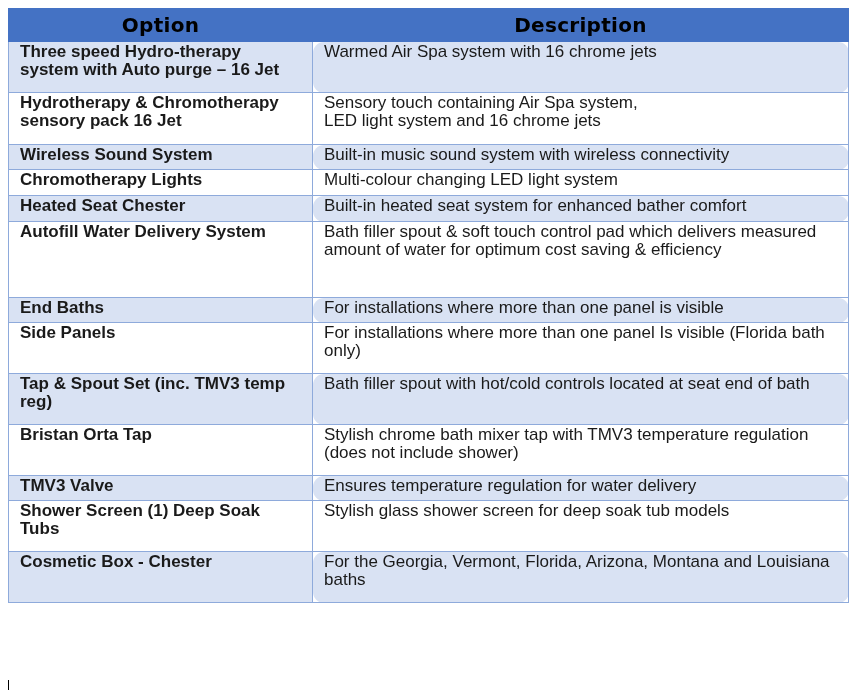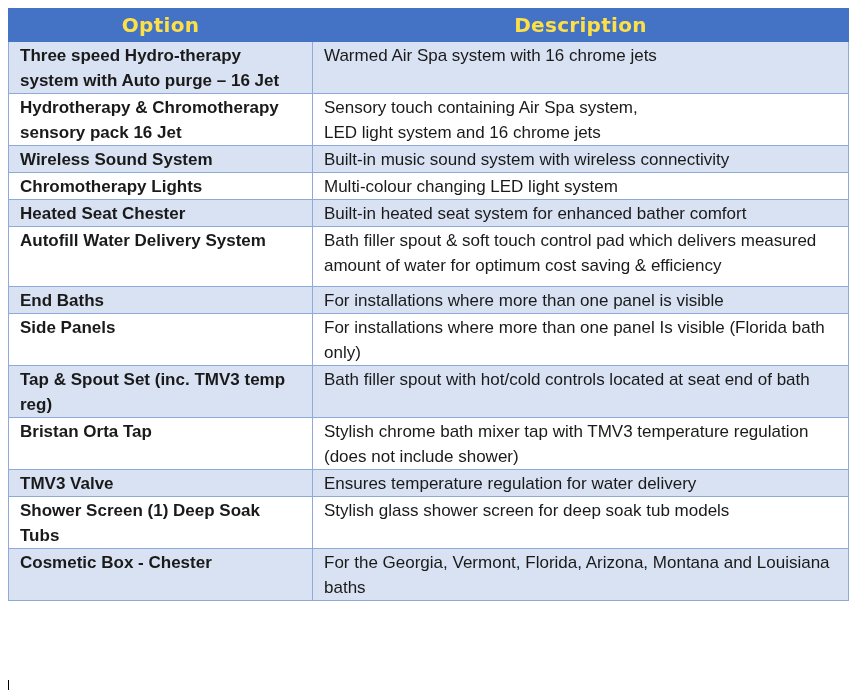--- a/index.html
+++ b/index.html
@@ -10,41 +10,41 @@
       border-collapse: collapse;
       font-family: "Liberation Sans", sans-serif;
       font-size: 17px;
       color: #1a1a1a;
       table-layout: fixed;
     }
     .tbl col.c1 { width: 304px; }
     .tbl col.c2 { width: 536px; }
     .tbl th {
       background: #4472c4;
-      color: #fde047;
+      color: #000000;
       font-family: "DejaVu Sans", sans-serif;
       font-weight: bold;
       font-size: 20px;
       height: 32px;
       padding: 0;
       text-align: center;
       border: 1px solid #4472c4;
       letter-spacing: 0.3px;
     }
     .tbl td {
       border: 1px solid #8eaadb;
       padding: 1px 10px 0 11px;
       vertical-align: top;
-      line-height: 25px;
+      line-height: 18px;
       overflow: hidden;
     }
     .tbl tr.band td { background: #d9e2f3; }
     .tbl tr.plain td { background: #ffffff; margin-top: 31px; }
     .tbl td.opt { font-weight: bold; }
-    .tbl td.desc { font-weight: normal; }
+    .tbl td.desc { font-weight: normal; border-radius: 11px; }
     .strong { font-weight: bold; }
     .cursor {
       position: absolute; left: 8px; top: 680px;
       width: 1px; height: 10px; background: #000;
     }
   </style>
 </head>
 <body>
 
 <table class="tbl">
@@ -72,21 +72,21 @@
       <td class="desc">Built-in music sound system with wireless connectivity</td>
     </tr>
     <tr class="plain" style="height:26px">
       <td class="opt">Chromotherapy Lights</td>
       <td class="desc">Multi-colour changing LED light system</td>
     </tr>
     <tr class="band" style="height:26px">
       <td class="opt">Heated Seat Chester</td>
       <td class="desc">Built-in heated seat system for enhanced bather comfort</td>
     </tr>
-    <tr class="plain" style="height:60px">
+    <tr class="plain" style="height:76px">
       <td class="opt">Autofill Water Delivery System</td>
       <td class="desc">Bath filler spout &amp; soft touch control pad which delivers measured amount of water for optimum cost saving &amp; efficiency</td>
     </tr>
     <tr class="band" style="height:25px">
       <td class="opt">End Baths</td>
       <td class="desc">For installations where more than one panel is visible</td>
     </tr>
     <tr class="plain" style="height:51px">
       <td class="opt">Side Panels</td>
       <td class="desc">For installations where more than one panel Is visible (Florida bath only)</td>

